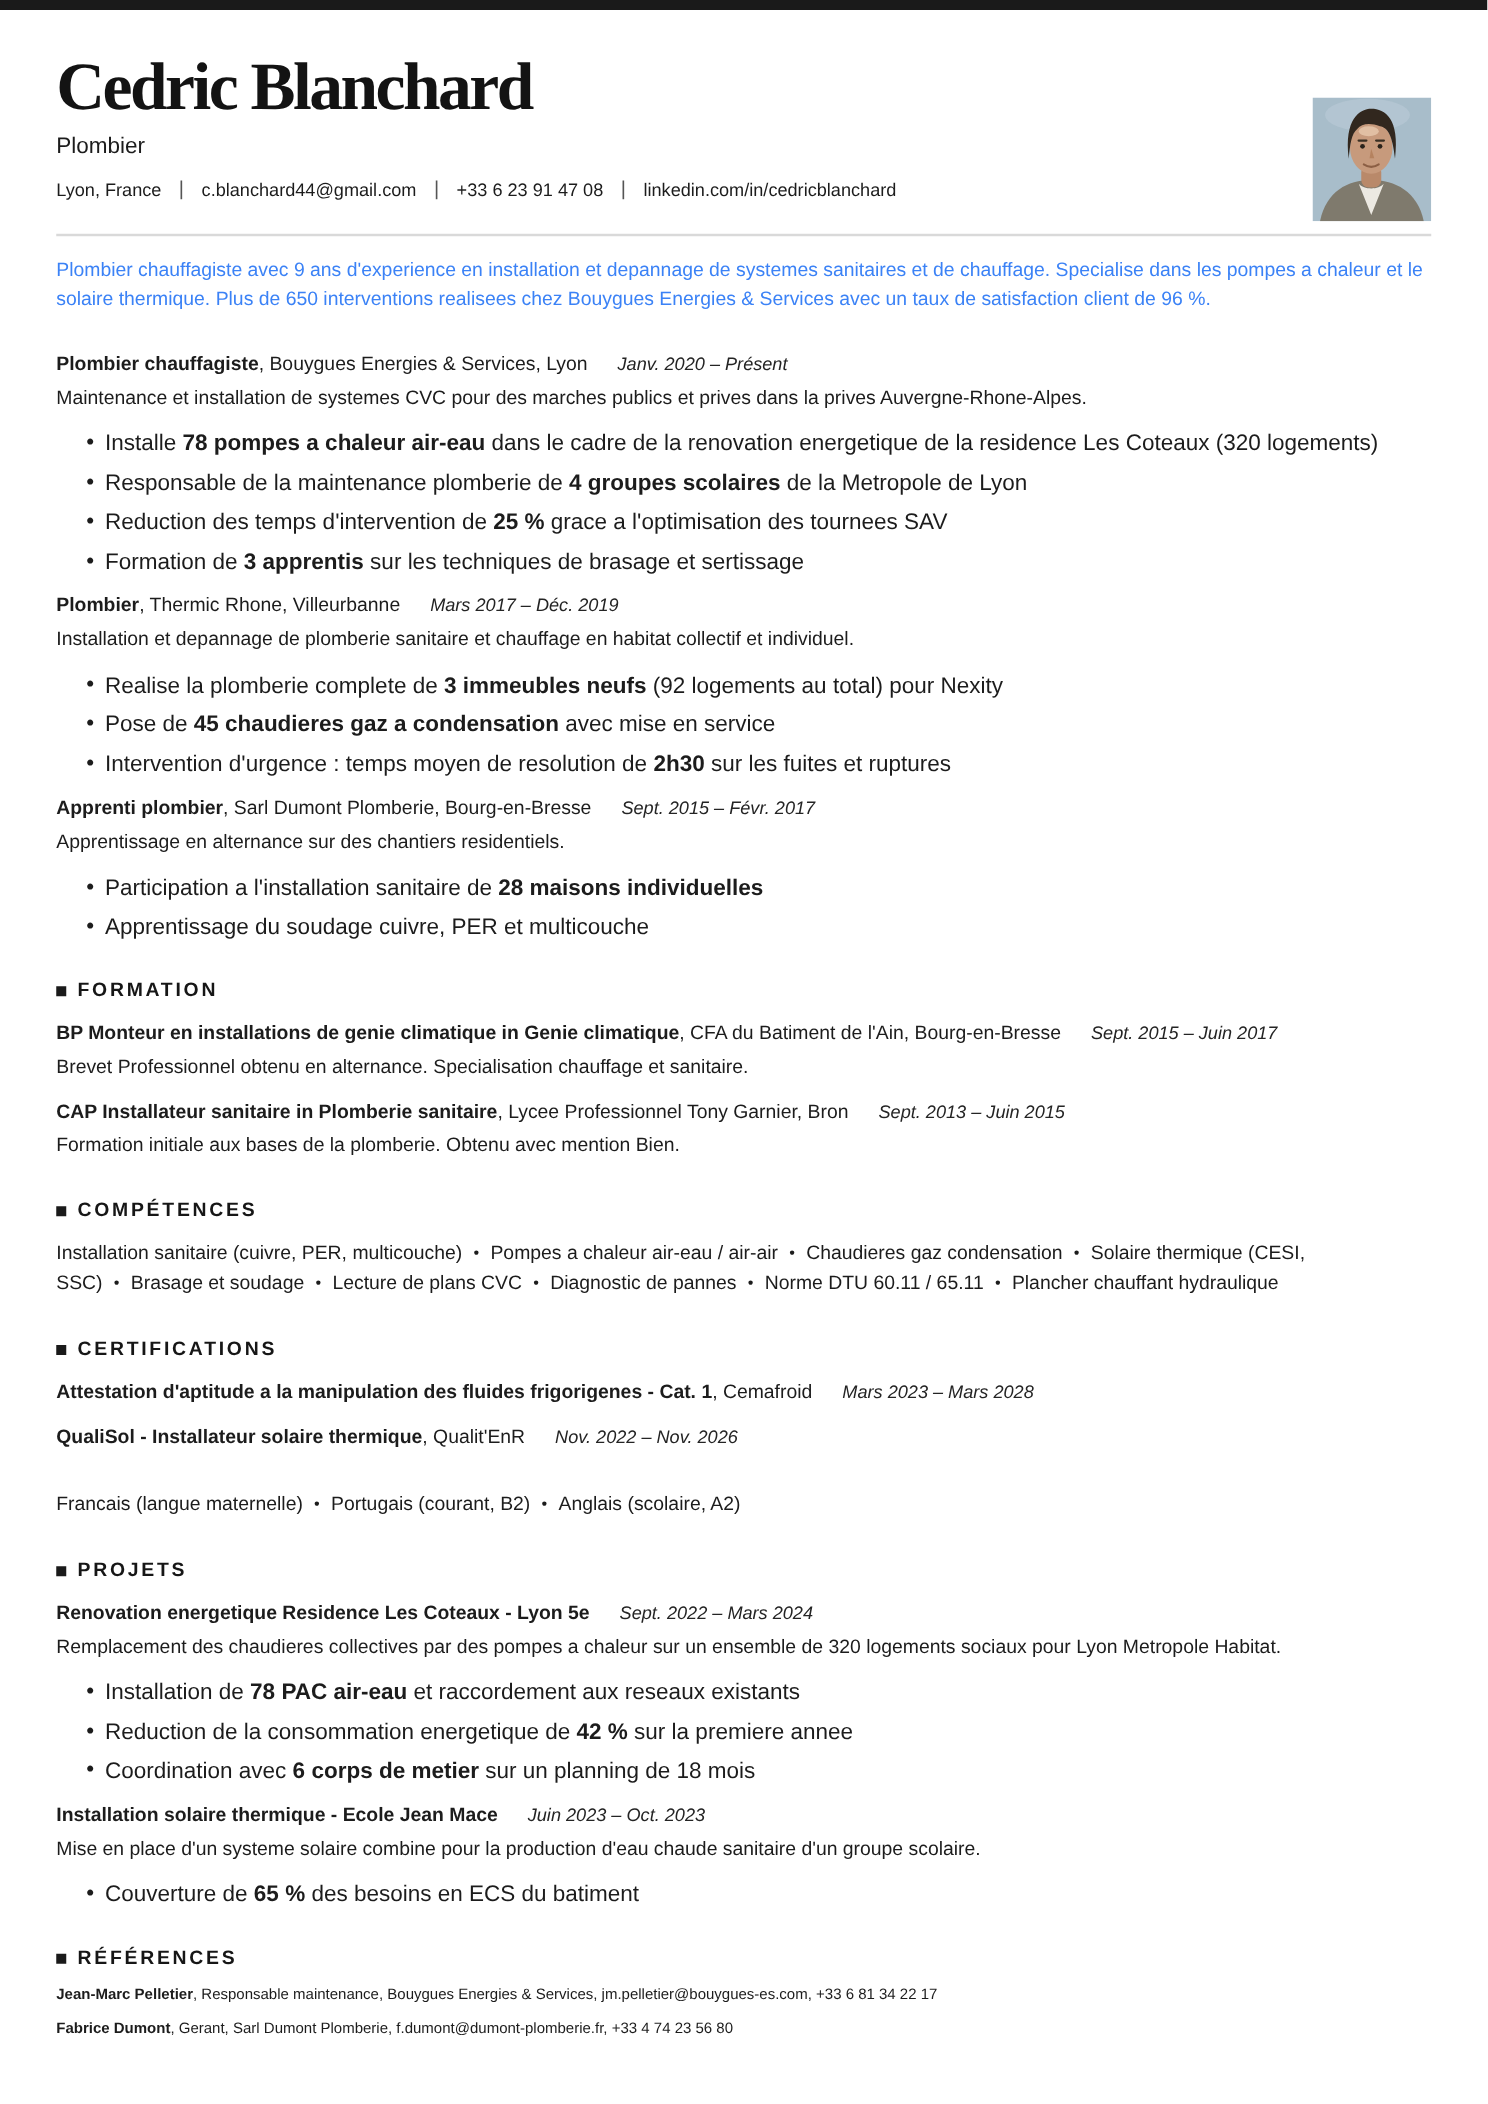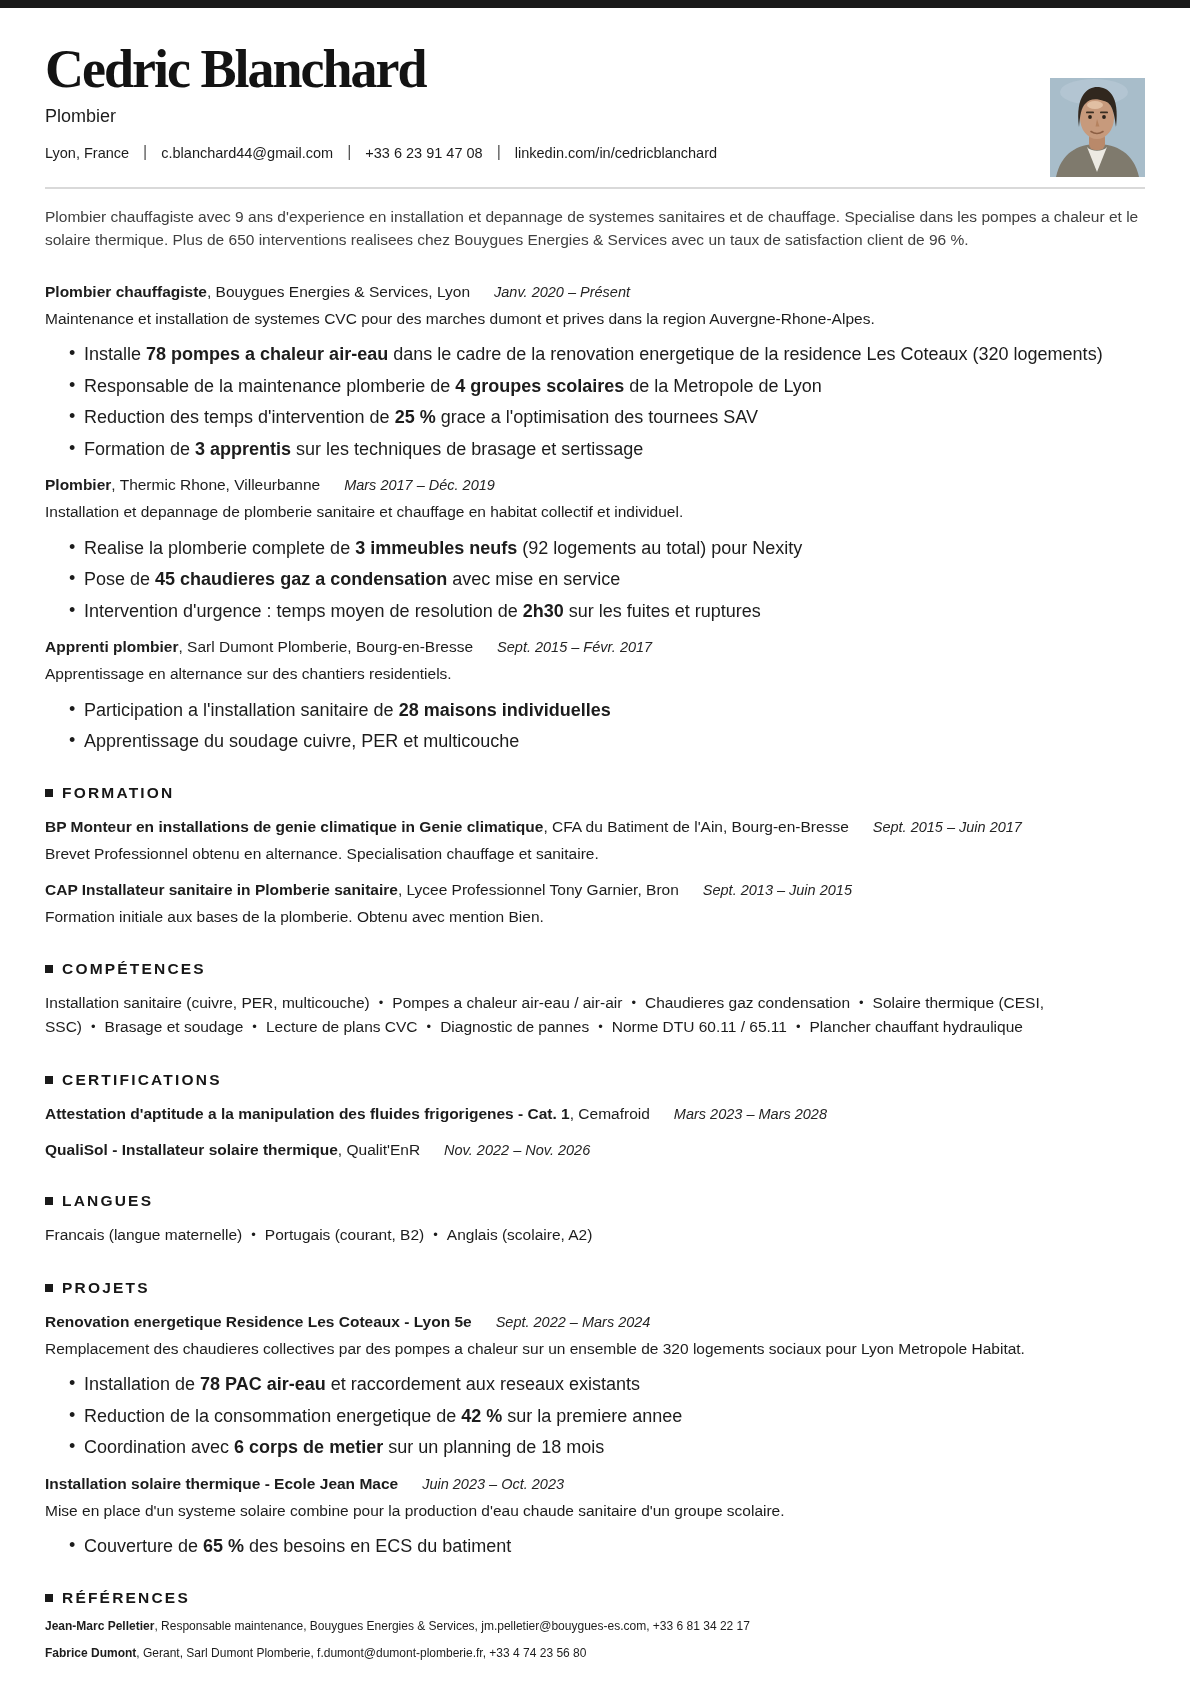--- a/index.html
+++ b/index.html
@@ -14,21 +14,21 @@
   
   .header{position:relative;}
   .name{margin:33px 0 0;font-size:54px;font-weight:800;letter-spacing:-2px;color:#131313;line-height:1.04;font-family:Liberation Serif, serif;}
   .subtitle{font-size:18px;margin-top:9px;color:#1c1c1c;}
   .contact{margin-top:17px;font-size:14.5px;display:flex;align-items:center;color:#1c1c1c;}
   .contact .sep{margin:0 14px;color:#555;font-size:16px;font-weight:300;transform:translateY(-1px);}
   .photo{position:absolute;top:37px;right:0;width:95px;height:99px;display:block;}
 
   hr.divider{border:none;border-top:2px solid #d9d9d9;margin:25px 0 0;}
 
-  .summary{margin:17px 0 0;font-size:15.5px;line-height:1.45;color:#404040;}
+  .summary{margin:17px 0 0;font-size:15.5px;line-height:1.45;color:#3b82f6;}
 
   
   .section{margin-top:31px;}
   .sec-head{display:flex;align-items:center;margin:0 0 3px;}
   .square{width:8px;height:8px;background:#1a1a1a;margin-right:9px;flex:none;}
   .sec-label{font-weight:700;font-size:15.5px;letter-spacing:2.2px;color:#161616;}
 
   .entry{margin-top:15px;}
   .entry-head{display:flex;align-items:baseline;}
   .entry-title{font-size:15.5px;line-height:1.35;}
@@ -88,21 +88,21 @@
 
   <p class="summary">Plombier chauffagiste avec 9 ans d'experience en installation et depannage de systemes sanitaires et de chauffage. Specialise dans les pompes a chaleur et le solaire thermique. Plus de 650 interventions realisees chez Bouygues Energies &amp; Services avec un taux de satisfaction client de 96 %.</p>
 
   <main id="sections">
       <section class="section">
         <div class="entry">
           <div class="entry-head">
             <div class="entry-title"><span class="tb">Plombier chauffagiste</span><span>, Bouygues Energies &amp; Services, Lyon</span></div>
             <div class="entry-date">Janv. 2020 – Présent</div>
           </div>
-          <div class="entry-desc">Maintenance et installation de systemes CVC pour des marches dumont et prives dans la region Auvergne-Rhone-Alpes.</div>
+          <div class="entry-desc">Maintenance et installation de systemes CVC pour des marches publics et prives dans la prives Auvergne-Rhone-Alpes.</div>
           <ul class="bullets">
             <li><span>Installe </span><span class="bseg">78 pompes a chaleur air-eau</span><span> dans le cadre de la renovation energetique de la residence Les Coteaux (320 logements)</span></li>
             <li><span>Responsable de la maintenance plomberie de </span><span class="bseg">4 groupes scolaires</span><span> de la Metropole de Lyon</span></li>
             <li><span>Reduction des temps d'intervention de </span><span class="bseg">25 %</span><span> grace a l'optimisation des tournees SAV</span></li>
             <li><span>Formation de </span><span class="bseg">3 apprentis</span><span> sur les techniques de brasage et sertissage</span></li>
           </ul>
         </div>
         <div class="entry">
           <div class="entry-head">
             <div class="entry-title"><span class="tb">Plombier</span><span>, Thermic Rhone, Villeurbanne</span></div>
@@ -166,24 +166,20 @@
           </div>
         </div>
         <div class="entry">
           <div class="entry-head">
             <div class="entry-title"><span class="tb">QualiSol - Installateur solaire thermique</span><span>, Qualit'EnR</span></div>
             <div class="entry-date">Nov. 2022 – Nov. 2026</div>
           </div>
         </div>
       </section>
       <section class="section">
-        <div class="sec-head">
-          <span class="square"></span>
-          <span class="sec-label">LANGUES</span>
-        </div>
         <div class="inline-list"><span>Francais (langue maternelle)</span><span class="inline-sep">•</span><span>Portugais (courant, B2)</span><span class="inline-sep">•</span><span>Anglais (scolaire, A2)</span></div>
       </section>
       <section class="section">
         <div class="sec-head">
           <span class="square"></span>
           <span class="sec-label">PROJETS</span>
         </div>
         <div class="entry">
           <div class="entry-head">
             <div class="entry-title"><span class="tb">Renovation energetique Residence Les Coteaux - Lyon 5e</span></div>

